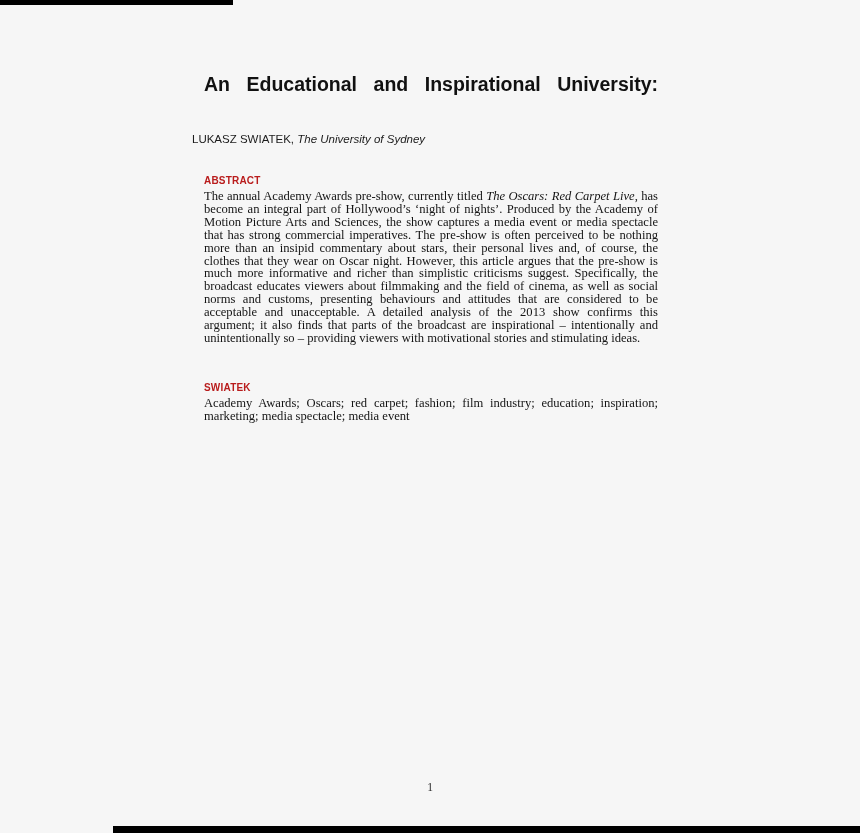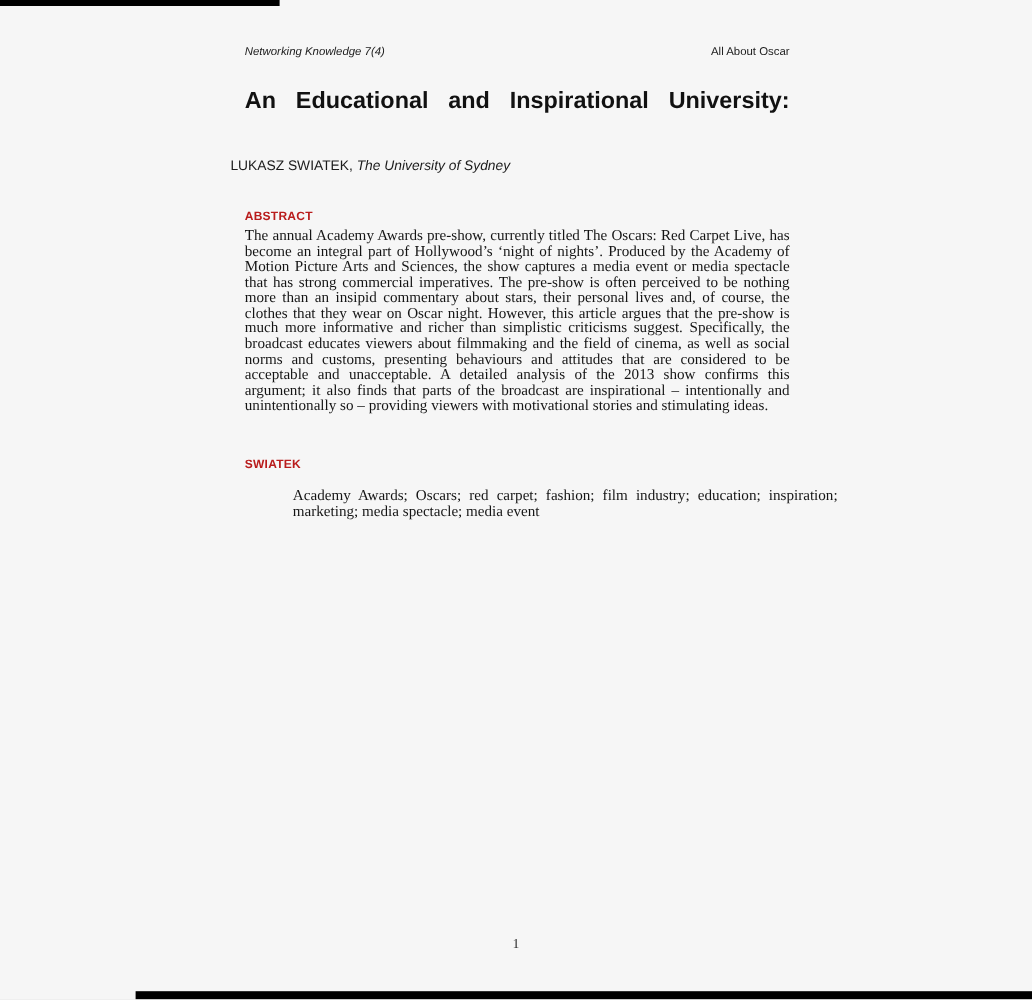--- a/index.html
+++ b/index.html
@@ -66,46 +66,42 @@
     position: absolute;
     left: 204px;
     width: 454px;
     font-family: "Liberation Serif", serif;
     font-size: 12.6px;
     line-height: 12.9px;
     text-align: justify;
     color: #141414;
   }
   .body-text.abstract-text { top: 190px; }
-  .body-text.keywords-text { top: 407px; margin-left: 40px; }
-  .body-text .inline-italic { }
+  .body-text.keywords-text { top: 397px; }
+  .body-text .inline-italic { font-style: italic; }
 
   .page-number {
     position: absolute;
     left: 0;
     right: 0;
     top: 781px;
     text-align: center;
     font-family: "Liberation Serif", serif;
     font-size: 11.5px;
     color: #2a2a2a;
   }
 </style>
 </head>
 <body>
 
 <div class="page">
 
   <div class="edge-bar top"></div>
   <div class="edge-bar bottom"></div>
 
-  <div class="running-head">
-    <span class="journal">Networking Knowledge 7(4)</span>
-    <span class="issue-title">All About Oscar</span>
-  </div>
 
   <div class="paper-title">
     <div class="line1">An Educational and Inspirational University:</div>
   </div>
 
   <div class="author-line"><span>LUKASZ SWIATEK,</span> <span class="affiliation">The University of Sydney</span></div>
 
   <div class="section-heading abstract">ABSTRACT</div>
 
   <div class="body-text abstract-text"><span>The annual Academy Awards pre-show, currently titled </span><span class="inline-italic">The Oscars: Red Carpet Live</span><span>, has become an integral part of Hollywood’s ‘night of nights’. Produced by the Academy of Motion Picture Arts and Sciences, the show captures a media event or media spectacle that has strong commercial imperatives. The pre-show is often perceived to be nothing more than an insipid commentary about stars, their personal lives and, of course, the clothes that they wear on Oscar night. However, this article argues that the pre-show is much more informative and richer than simplistic criticisms suggest. Specifically, the broadcast educates viewers about filmmaking and the field of cinema, as well as social norms and customs, presenting behaviours and attitudes that are considered to be acceptable and unacceptable. A detailed analysis of the 2013 show confirms this argument; it also finds that parts of the broadcast are inspirational – intentionally and unintentionally so – providing viewers with motivational stories and stimulating ideas.</span></div>

